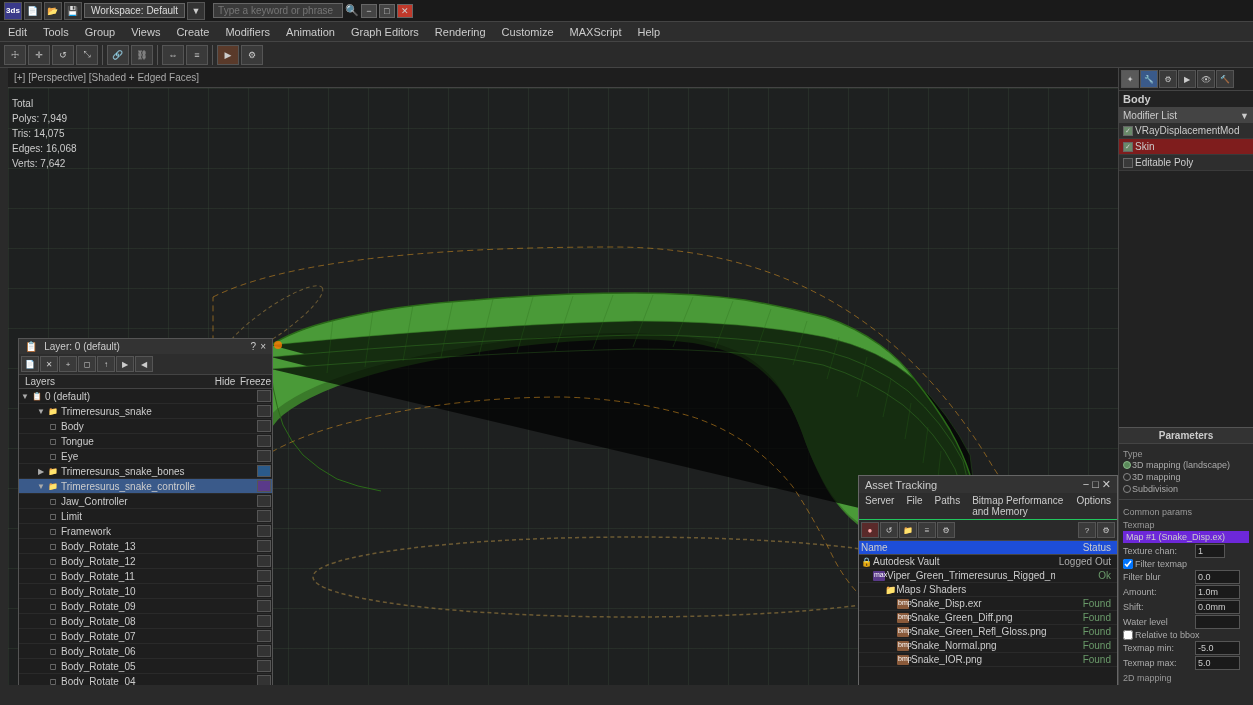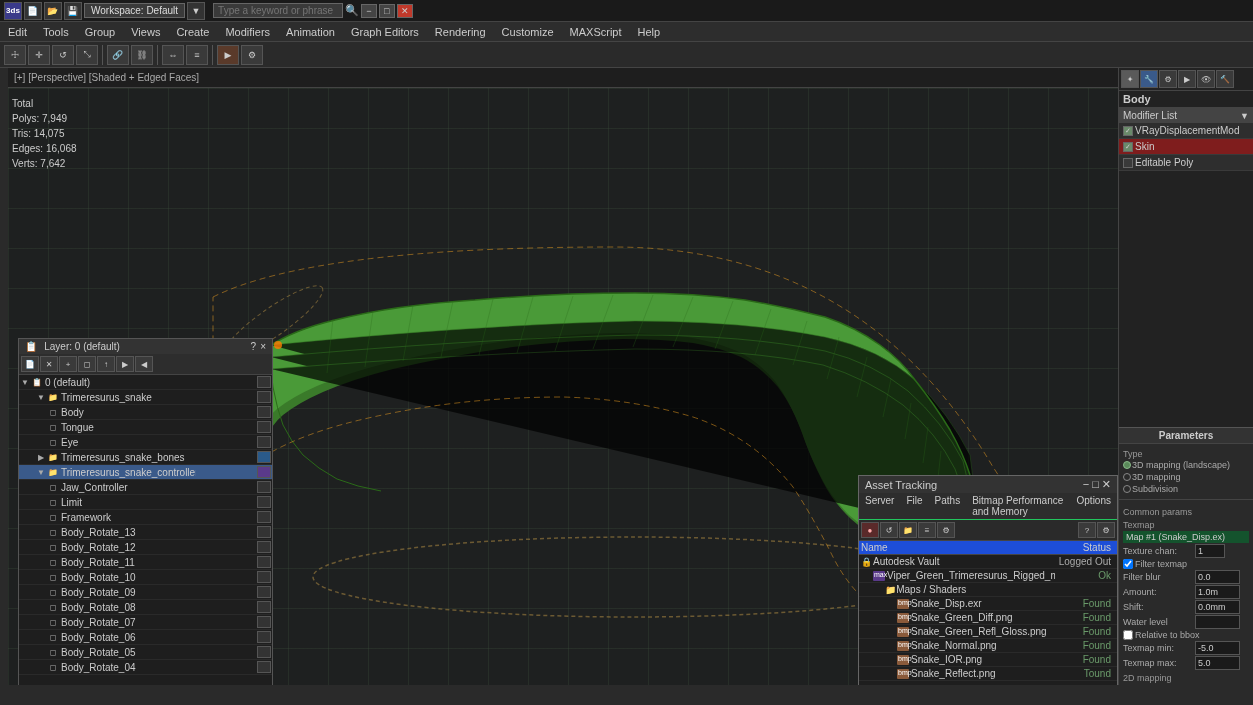--- a/index.html
+++ b/index.html
@@ -280,20 +280,25 @@
       </div>
       <div id="layers-toolbar">
         <div class="lt-btn">📄</div>
         <div class="lt-btn">✕</div>
         <div class="lt-btn">+</div>
         <div class="lt-btn">◻</div>
         <div class="lt-btn">↑</div>
         <div class="lt-btn">▶</div>
         <div class="lt-btn">◀</div>
       </div>
+      <div id="layers-header">
+        <div style="flex:1; padding-left:4px; font-size:10px; color:#ccc;">Layers</div>
+        <div style="width:30px; text-align:center; font-size:10px; color:#ccc;">Hide</div>
+        <div style="width:30px; text-align:center; font-size:10px; color:#ccc;">Freeze</div>
+      </div>
       <div id="layers-content">
 
         <div class="layer-item">
           <div class="layer-icon">▼</div>
           <div class="layer-icon">📋</div>
           <div class="layer-name">0 (default)</div>
           <div class="layer-hide"></div>
           <div class="layer-freeze"></div>
           <div class="layer-box"></div>
         </div>
@@ -509,25 +514,20 @@
         <div class="at-row" style="padding-left:38px;">
           <span class="at-file-icon icon-bmp">bmp</span>
           <div class="at-name">Snake_Normal.png</div>
           <div class="at-status found">Found</div>
         </div>
         <div class="at-row" style="padding-left:38px;">
           <span class="at-file-icon icon-bmp">bmp</span>
           <div class="at-name">Snake_IOR.png</div>
           <div class="at-status found">Found</div>
         </div>
-        <div class="at-row" style="padding-left:38px;">
-          <span class="at-file-icon icon-bmp">bmp</span>
-          <div class="at-name">Snake_Reflect.png</div>
-          <div class="at-status found">Tound</div>
-        </div>
       </div>
 
     </div>
   </div>
 
   <div id="right-panel">
 
     <div style="background:#222; padding:2px; display:flex; flex-wrap:wrap; gap:1px; border-bottom:1px solid #444;">
       <div class="rp-icon active" title="Create">✦</div>
       <div class="rp-icon" title="Modify" style="background:#3a5a8a;">🔧</div>
@@ -575,21 +575,21 @@
           <div class="radio-circle"></div>
           <span>Subdivision</span>
         </div>
       </div>
 
       <div style="height:1px; background:#444; margin:2px 0;"></div>
 
       <div class="param-section">
         <div class="param-label">Common params</div>
         <div class="param-label">Texmap</div>
-        <div style="background:#14532d; font-size:9px; color:#ccc; padding:1px 3px; margin:1px 0;">Map #1 (Snake_Disp.ex)</div>
+        <div style="background:#6d28d9; font-size:9px; color:#ccc; padding:1px 3px; margin:1px 0;">Map #1 (Snake_Disp.ex)</div>
         <div class="param-row">
           <label>Texture chan:</label>
           <input class="param-input" type="text" style="width: 30px;" value="1">
         </div>
         <div class="param-row">
           <input type="checkbox" class="param-checkbox" checked="" style="">
           <label>Filter texmap</label>
         </div>
         <div class="param-row">
           <label>Filter blur</label>

